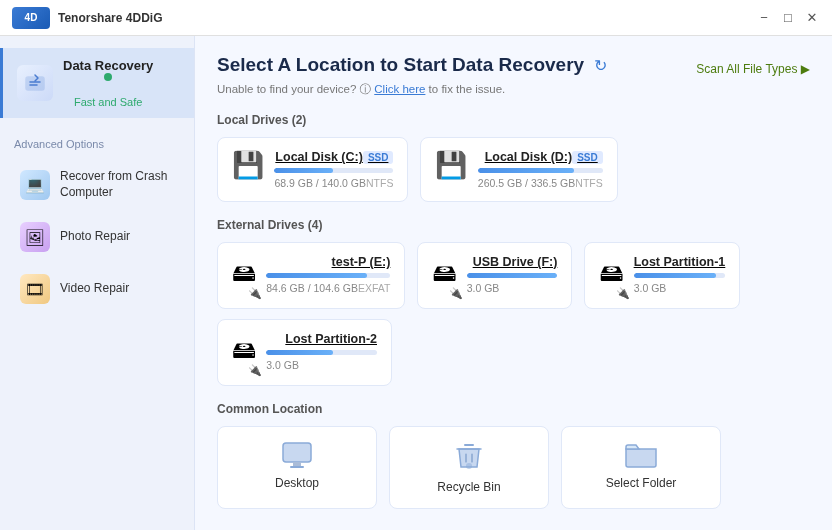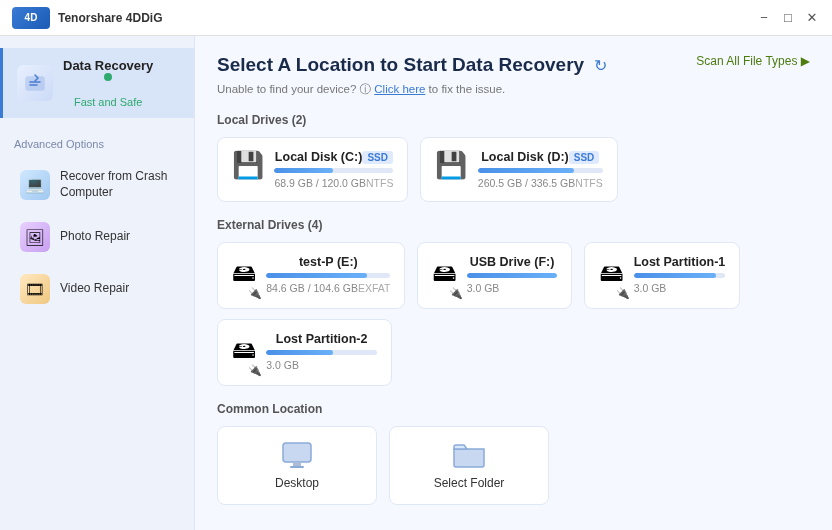--- a/index.html
+++ b/index.html
@@ -104,21 +104,21 @@
 
     
     .main-content {
       flex: 1;
       padding: 18px 22px;
       overflow-y: auto;
       background: #f5f8ff;
     }
     .page-header {
       display: flex;
-      align-items: flex-start;
+      align-items: flex-end;
       justify-content: space-between;
       margin-bottom: 6px;
     }
     .page-title-row {
       display: flex; align-items: center; gap: 10px;
     }
     .page-title {
       font-size: 19px; font-weight: 700; color: #1a2a4a;
     }
     .refresh-icon {
@@ -159,21 +159,21 @@
       gap: 10px;
     }
     .drive-icon-wrap {
       flex-shrink: 0;
     }
     .drive-icon {
       font-size: 26px;
     }
     .drive-info { flex: 1; }
     .drive-name-row {
-      display: flex; align-items: center; justify-content: center; margin-bottom: 4px;
+      display: flex; align-items: center; justify-content: flex-end; margin-bottom: 4px; text-decoration: underline;
     }
     .drive-name { font-size: 12.5px; font-weight: 600; color: #222; }
     .drive-badge {
       font-size: 10px; font-weight: 700; color: #3a7bd5;
       background: #e0eaff; border-radius: 3px; padding: 1px 5px;
     }
     .drive-bar-bg {
       height: 5px; background: #e0e8f8; border-radius: 3px; margin-bottom: 4px; overflow: hidden;
     }
     .drive-bar-fill {
@@ -298,21 +298,21 @@
           </div>
           <div class="drive-info">
             <div class="drive-name-row">
               <span class="drive-name">Local Disk (C:)</span>
               <span class="drive-badge">SSD</span>
             </div>
             <div class="drive-bar-bg">
               <div class="drive-bar-fill" style="width:49%"></div>
             </div>
             <div class="drive-size-row">
-              <span class="drive-size">68.9 GB / 120.0 GB</span>
+              <span class="drive-size">68.9 GB / 140.0 GB</span>
               <span class="drive-fs">NTFS</span>
             </div>
           </div>
         </div>
       </div>
 
       <div class="drive-card">
         <div class="drive-card-inner">
           <div class="drive-icon-wrap">
             <div class="drive-icon">💾</div>
@@ -438,20 +438,32 @@
         <div class="common-card-icon">
           <svg width="32" height="28" viewBox="0 0 32 28" fill="none">
             <rect x="2" y="2" width="28" height="19" rx="3" fill="#c8d8f0" stroke="#8aaad8" stroke-width="1.5"></rect>
             <rect x="12" y="21" width="8" height="4" fill="#aabcd8"></rect>
             <rect x="9" y="25" width="14" height="2" rx="1" fill="#8aaad8"></rect>
           </svg>
         </div>
         <span class="common-card-label">Desktop</span>
       </div>
 
+      <div class="common-card">
+        <div class="common-card-icon">
+          <svg width="28" height="32" viewBox="0 0 28 32" fill="none">
+            <path d="M4 8h20l-2 18H6L4 8z" fill="#c8d8f0" stroke="#8aaad8" stroke-width="1.5"></path>
+            <path d="M2 8h24" stroke="#8aaad8" stroke-width="1.5" stroke-linecap="round"></path>
+            <path d="M10 4h8" stroke="#8aaad8" stroke-width="2" stroke-linecap="round"></path>
+            <path d="M11 13v8M17 13v8" stroke="#7a9ac8" stroke-width="1.2" stroke-linecap="round"></path>
+            <circle cx="14" cy="25" r="3" fill="#8aaad8" opacity="0.5"></circle>
+          </svg>
+        </div>
+        <span class="common-card-label">Recycle Bin</span>
+      </div>
 
       <div class="common-card">
         <div class="common-card-icon">
           <svg width="34" height="28" viewBox="0 0 34 28" fill="none">
             <path d="M2 8h30v16a2 2 0 01-2 2H4a2 2 0 01-2-2V8z" fill="#c8d8f0" stroke="#8aaad8" stroke-width="1.5"></path>
             <path d="M2 8V6a2 2 0 012-2h8l3 4H2z" fill="#d8e8f8" stroke="#8aaad8" stroke-width="1.5"></path>
           </svg>
         </div>
         <span class="common-card-label">Select Folder</span>
       </div>

